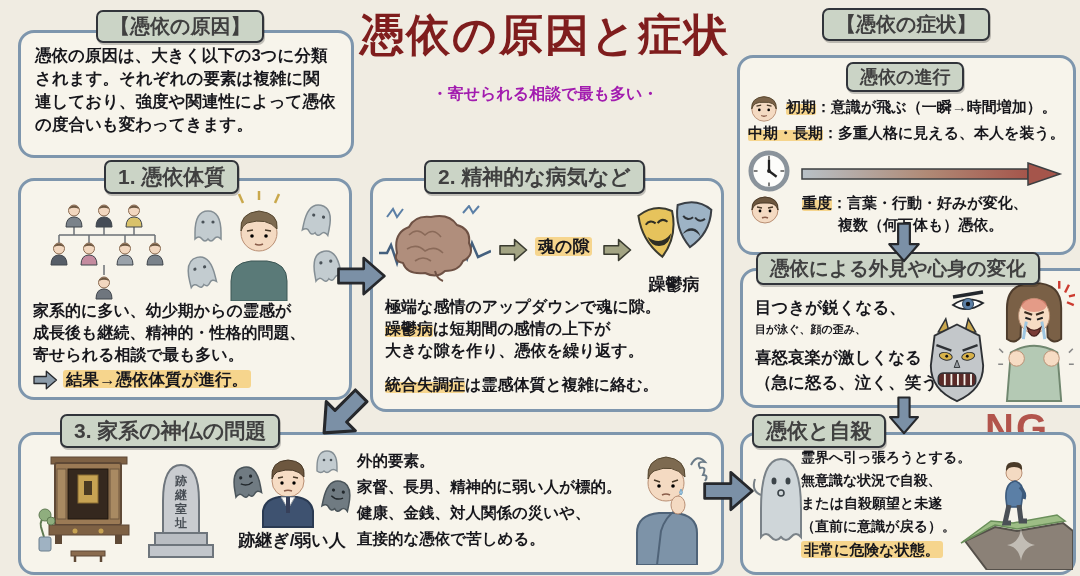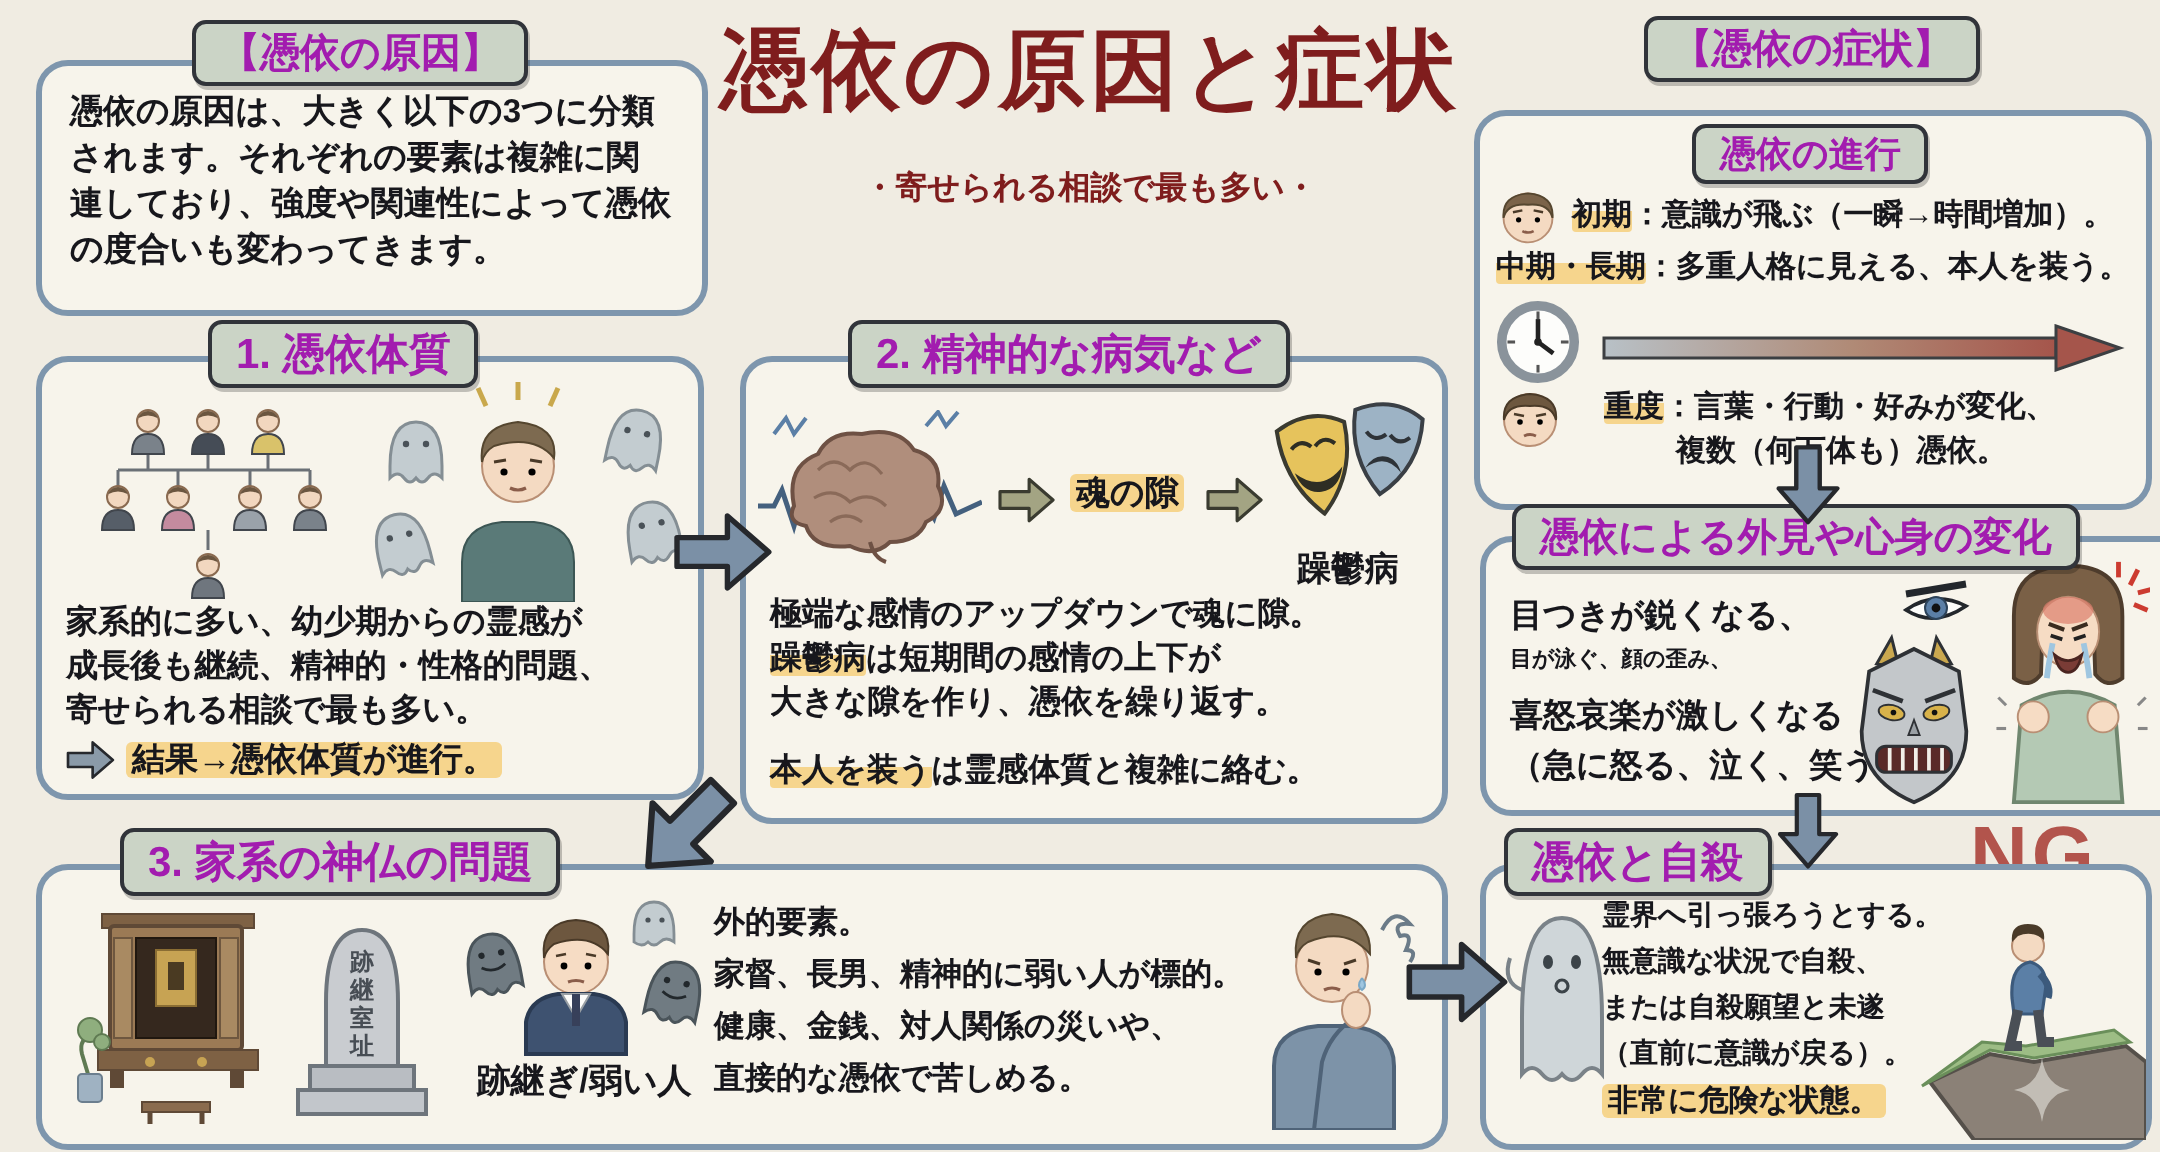--- a/index.html
+++ b/index.html
@@ -7,34 +7,34 @@
     width:1080px;height:576px;position:relative;overflow:hidden;
     background:#f0ece2;color:#17171c;
     font-family:"Liberation Sans","DejaVu Sans",sans-serif;
     font-weight:700;
   }
   .abs{position:absolute;}
   .box{position:absolute;background:#f7f4eb;border:3px solid #7e96ad;border-radius:16px;}
   .pill{
     position:absolute;background:#cbd4c6;border:2.5px solid #31343a;border-radius:7px;
     padding:1px 12px;font-weight:800;white-space:nowrap;z-index:5;
-    box-shadow:1px 2px 0 rgba(0,0,0,.22);color:#a21caf;
+    box-shadow:1px 2px 0 rgba(0,0,0,.22);color:#404040;
   }
   .txt{position:absolute;font-weight:700;white-space:nowrap;}
   .hl{background:linear-gradient(to top,#f6d58d 62%,rgba(246,213,141,0) 62%);border-radius:2px;}
   .hlfull{background:#f6d58d;border-radius:3px;padding:0 3px;}
   .danger{color:#b2544c;}
   svg{display:block;}
   .title{font-weight:900;text-align:center;letter-spacing:2px;color:#7f1d1d;}
 </style>
 </head>
 <body>
 
 <div class="abs title" style="left:350px;top:6px;width:390px;font-size:44px;">憑依の原因と症状</div>
-<div class="abs" style="left:350px;top:84px;width:390px;text-align:center;font-size:16px;color:#7f1d1d;">・寄せられる相談で最も多い・</div>
+<div class="abs" style="left:350px;top:84px;width:390px;text-align:center;font-size:16px;color:#a21caf;">・寄せられる相談で最も多い・</div>
 
 <div class="pill" style="left:96px;top:10px;font-size:20px;">【憑依の原因】</div>
 <div class="box" style="left:18px;top:30px;width:330px;height:122px;">
   <div class="txt" style="left:14px;top:12px;font-size:16.5px;">憑依の原因は、大きく以下の3つに分類</div>
   <div class="txt" style="left:14px;top:35px;font-size:16.5px;">されます。それぞれの要素は複雑に関</div>
   <div class="txt" style="left:14px;top:58px;font-size:16.5px;">連しており、強度や関連性によって憑依</div>
   <div class="txt" style="left:14px;top:81px;font-size:16.5px;">の度合いも変わってきます。</div>
 </div>
 
 <div class="pill" style="left:822px;top:8px;font-size:20px;">【憑依の症状】</div>
@@ -190,21 +190,21 @@
       <path d="M8,12 Q26,2 42,12 Q44,38 26,56 Q8,38 8,12 Z" fill="#e6c35c" stroke="#3a3a30" stroke-width="2"></path>
       <path d="M14,22 q5,-5 10,0 M26,22 q5,-5 10,0" fill="none" stroke="#2e2e24" stroke-width="2"></path>
       <path d="M14,34 q12,12 24,0 q-3,11 -12,11 q-9,0 -12,-11 z" fill="#2e2e24"></path>
     </g>
   </svg>
   <div class="txt" style="left:258px;top:92px;width:86px;text-align:center;font-size:17px;">躁鬱病</div>
 
   <div class="txt" style="left:12px;top:116px;font-size:16px;">極端な感情のアップダウンで魂に隙。</div>
   <div class="txt" style="left:12px;top:138px;font-size:16px;"><span class="hl">躁鬱病</span><span>は短期間の感情の上下が</span></div>
   <div class="txt" style="left:12px;top:160px;font-size:16px;">大きな隙を作り、憑依を繰り返す。</div>
-  <div class="txt" style="left:12px;top:194px;font-size:16px;"><span class="hl">本人を装う</span><span>は霊感体質と複雑に絡む。</span></div>
+  <div class="txt" style="left:12px;top:194px;font-size:16px;"><span class="hl">統合失調症</span><span>は霊感体質と複雑に絡む。</span></div>
 </div>
 
 <div class="pill" style="left:756px;top:252px;font-size:19.5px;">憑依による外見や心身の変化</div>
 <div class="box" style="left:740px;top:268px;width:330px;height:134px;padding-left:27px;">
   <div class="txt" style="left:12px;top:26px;font-size:16.5px;">目つきが鋭くなる、</div>
   <div class="txt" style="left:12px;top:51px;font-size:11px;text-align:center;">目が泳ぐ、顔の歪み、</div>
   <div class="txt" style="left:12px;top:76px;font-size:16.5px;">喜怒哀楽が激しくなる</div>
   <div class="txt" style="left:12px;top:101px;font-size:16.5px;">（急に怒る、泣く、笑う）。</div>
 
   <svg class="abs" style="left:206px;top:16px;" width="100" height="30" viewBox="0 0 100 30">

